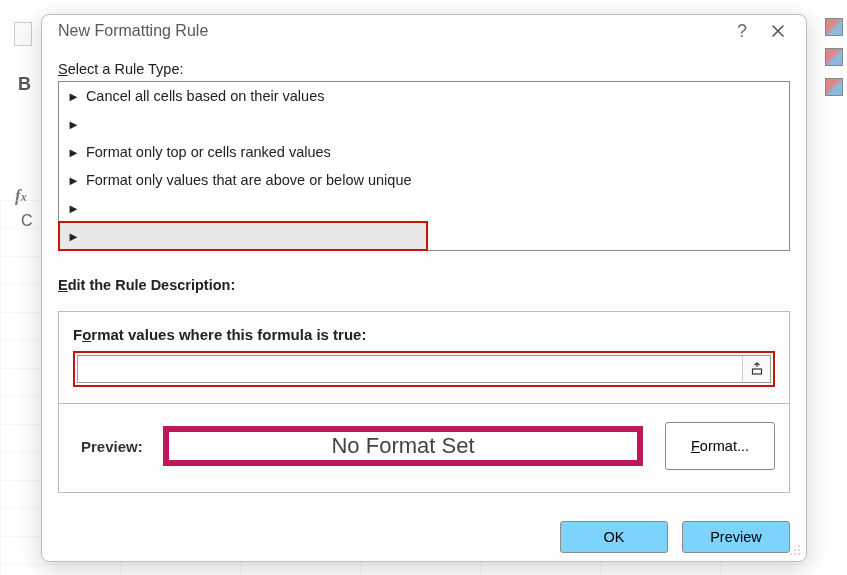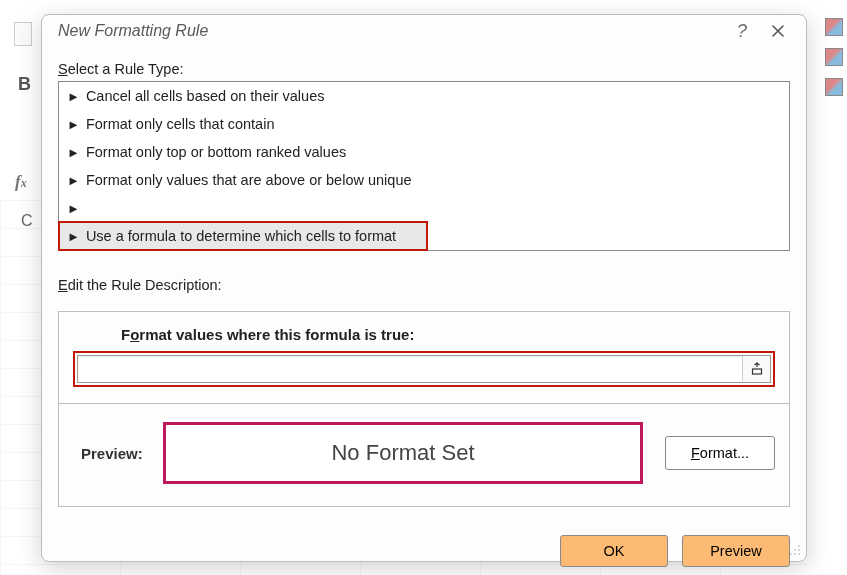--- a/index.html
+++ b/index.html
@@ -10,21 +10,21 @@
     font-size: 14px;
     color: #333;
     background: #fff;
     position: relative;
     overflow: hidden;
   }
 
   
   .bg-letter { position:absolute; font-weight:700; color:#555; }
   .bg-B { left:18px; top:74px; font-size:18px; }
-  .bg-fx { left:15px; top:172px; font-size:17px; font-style:italic; font-family:"Times New Roman", serif; color:#777; }
+  .bg-fx { left:15px; top:186px; font-size:17px; font-style:italic; font-family:"Times New Roman", serif; color:#777; }
   .bg-C { left:21px; top:212px; font-size:16px; font-weight:400; color:#666; }
   .bg-ribbon-icons { position:absolute; right:4px; top:18px; }
   .bg-ribbon-icons div { width:18px; height:18px; margin-bottom:12px; background:linear-gradient(135deg,#d88 0 40%,#8bd 60% 100%); border:1px solid #888; }
   .bg-seg { position:absolute; left:14px; top:22px; width:18px; height:24px; border:1px solid #ccc; background:#fafafa; }
   .bg-grid { position:absolute; left:0; top:200px; right:40px; bottom:0; }
   .bg-grid::before {
     content:""; position:absolute; inset:0;
     background-image:
       linear-gradient(to bottom, #e6e6e6 1px, transparent 1px),
       linear-gradient(to right, #e6e6e6 1px, transparent 1px);
@@ -41,21 +41,20 @@
     border-radius:8px;
     box-shadow:0 6px 24px rgba(0,0,0,0.18);
     display:flex; flex-direction:column;
   }
   .titlebar {
     height:44px;
     display:flex; align-items:center;
     padding:0 10px 0 16px;
     color:#5a5a5a;
     font-size:16px;
-    font-style:italic;
   }
   .titlebar .title { flex:1; }
   .titlebar .help, .titlebar .close {
     width:36px; height:32px;
     display:flex; align-items:center; justify-content:center;
     color:#6b6b6b; cursor:pointer;
   }
   .titlebar .help { font-size:18px; }
   .titlebar .close svg { width:14px; height:14px; }
 
@@ -85,21 +84,21 @@
     border:1px solid #bdbdbd;
     border-top:none;
     position:relative;
   }
   .desc-group::before {
     content:""; position:absolute; left:0; right:0; top:0; height:0;
   }
   .desc-group-top-border { border-top:1px solid #bdbdbd; }
 
   .desc-inner { padding:14px 14px 16px 14px; }
-  .formula-label { font-weight:700; font-size:15px; color:#222; margin-bottom:8px;margin-left:48px; }
+  .formula-label { font-weight:700; font-size:15px; color:#222; margin-bottom:8px; }
   .formula-label .u { text-decoration:underline; }
 
   .formula-row {
     border:2px solid #c21807;
     padding:2px;
   }
   .formula-input-wrap {
     display:flex; align-items:center;
     border:1px solid #9a9a9a;
     background:#fff;
@@ -121,47 +120,47 @@
   .range-btn svg { width:14px; height:14px; }
 
   .preview-group {
     border:1px solid #bdbdbd;
     border-top:none;
     padding:18px 14px 22px 22px;
     display:flex; align-items:center;
   }
   .preview-label { font-weight:700; font-size:15px; width:82px; }
   .preview-box {
-    flex:1; height:62px;
-    border:3px solid #be185d;
+    flex:1; height:40px;
+    border:6px solid #be185d;
     background:#fff;
     display:flex; align-items:center; justify-content:center;
     font-size:22px;
     color:#444;
   }
   .format-btn {
-    width:110px; height:34px;
+    width:110px; height:48px;
     margin-left:22px;
     border:1px solid #8a8a8a;
     background:#fff;
     border-radius:3px;
     cursor:pointer;
     font-size:14.5px;
   }
   .format-btn .u { text-decoration:underline; }
 
   .dlg-footer {
     display:flex; justify-content:flex-end;
     gap:14px;
     padding:14px 16px 12px 16px;
   }
   .btn {
     min-width:108px; height:32px;
     border:1px solid #8a8a8a;
-    background:#fdba74;
+    background:#7dd3fc;
     border-radius:3px;
     font-size:14.5px;
     cursor:pointer;
   }
 
   .resize-grip {
     position:absolute; right:4px; bottom:4px;
     width:14px; height:14px;
     opacity:.5;
   }
@@ -198,40 +197,38 @@
       <span class="u">S</span><span>elect a Rule Type:</span>
     </div>
 
     <div class="rule-list">
       <div class="rule-item">
         <span class="bullet">►</span>
         <span>Cancel all cells based on their values</span>
       </div>
       <div class="rule-item">
         <span class="bullet">►</span>
-        <span>Format only cells that contain</span>
-      </div>
-      <div class="rule-item">
-        <span class="bullet">►</span>
-        <span>Format only top or bottom ranked values</span>
+      </div>
+      <div class="rule-item">
+        <span class="bullet">►</span>
+        <span>Format only top or cells ranked values</span>
       </div>
       <div class="rule-item">
         <span class="bullet">►</span>
         <span>Format only values that are above or below unique</span>
       </div>
       <div class="rule-item">
         <span class="bullet">►</span>
       </div>
       <div class="rule-item selected red-box" style="width:fit-content; min-width:368px; padding-right:12px;">
         <span class="bullet">►</span>
-        <span>Use a formula to determine which cells to format</span>
-      </div>
-    </div>
-
-    <div class="section-label" style="margin-top:26px;">
+      </div>
+    </div>
+
+    <div class="section-label" style="margin-top:26px;font-weight:bold;">
       <span class="u">E</span><span>dit the Rule Description:</span>
     </div>
 
     <div class="desc-group desc-group-top-border">
       <div class="desc-inner">
         <div class="formula-label">
           <span>F</span><span class="u">o</span><span>rmat values where this formula is true:</span>
         </div>
         <div class="formula-row">
           <div class="formula-input-wrap">

